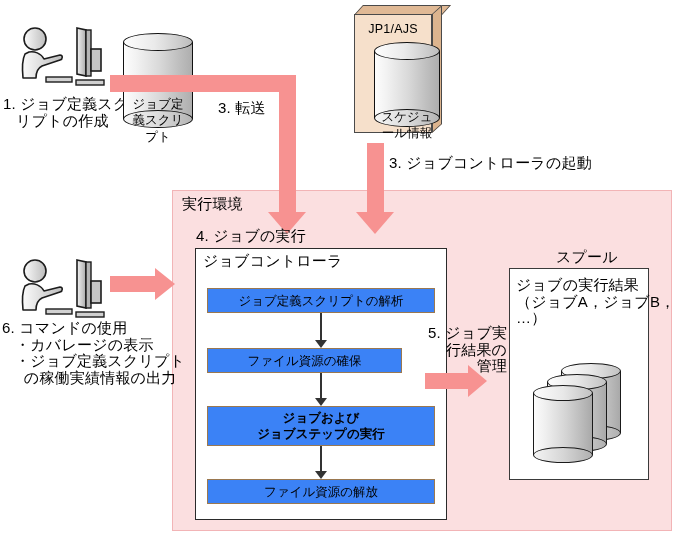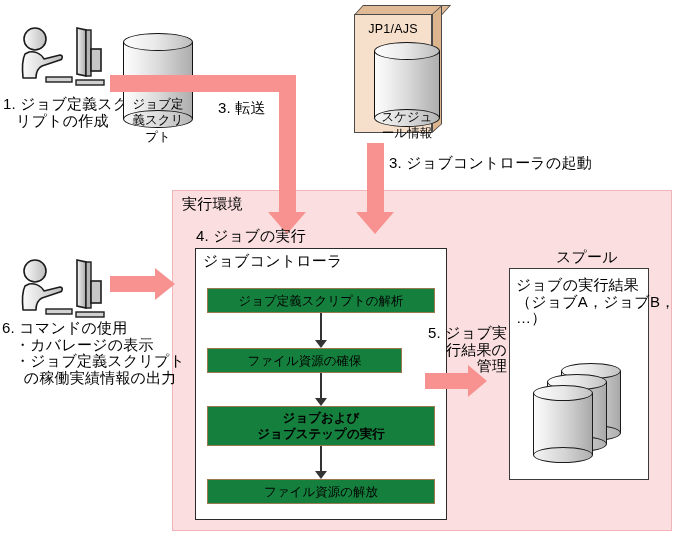--- a/index.html
+++ b/index.html
@@ -12,21 +12,21 @@
   #exec-env{left:172px;top:190px;width:500px;height:341px;
             background:#fbdfe0;border:1px solid #f2b4b6;box-sizing:border-box;}
   #exec-env-label{left:182px;top:196px;}
 
   
   #job-controller{left:195px;top:248px;width:252px;height:272px;
                   background:#fff;border:1.6px solid #2a2a2a;box-sizing:border-box;}
   #jc-title{left:203px;top:253px;}
 
   
-  .step{background:#15803d;border:1px solid #9a7850;box-sizing:border-box;
+  .step{background:#3b82f6;border:1px solid #9a7850;box-sizing:border-box;
         display:flex;align-items:center;justify-content:center;text-align:center;
         font-size:12.5px;line-height:16px;color:#000;}
   #step1{left:207px;top:288px;width:228px;height:25px;}
   #step2{left:207px;top:348px;width:195px;height:25px;}
   #step3{left:207px;top:406px;width:228px;height:40px;}
   #step4{left:207px;top:479px;width:228px;height:25px;}
 
   
   .vconn{width:12px;}
   .vconn .stem{position:absolute;left:5px;top:0;width:1.6px;background:#333;}

